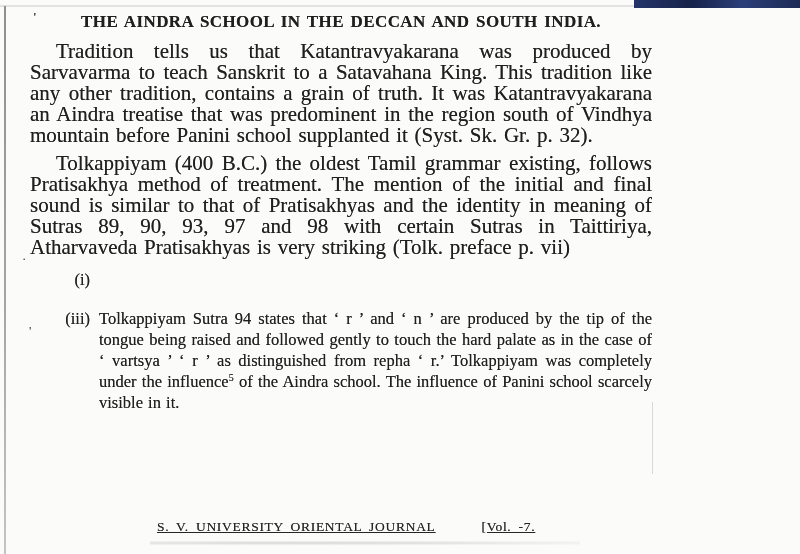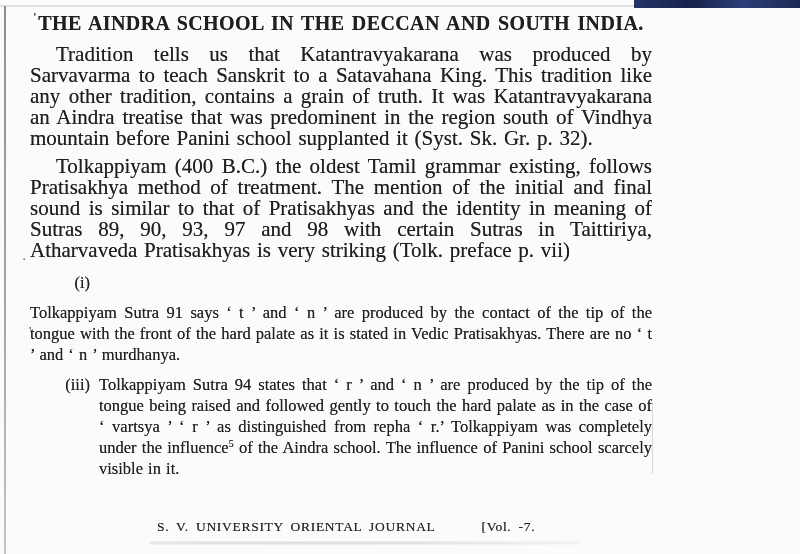--- a/index.html
+++ b/index.html
@@ -41,21 +41,21 @@
   .mark-i     { left: 22px; top: 252px; }
   .mark-ii    { left: 29px; top: 324px; }
 
   
   .content {
     position: absolute; left: 30px; top: 10px; width: 622px;
     text-shadow: 0 0 0.6px rgba(25,25,25,0.65);
   }
   .title {
     margin: 2px 0 9px 0;
-    font-size: 20px; font-weight: 700;
+    font-size: 17px; font-weight: 700;
     letter-spacing: 0.4px; word-spacing: 2px;
     text-align: center;
     white-space: nowrap;
   }
   .para {
     margin: 0 0 7px 0;
     font-size: 21px; line-height: 21px;
     text-align: justify; text-indent: 26px;
     word-spacing: 1.5px;
   }
@@ -72,20 +72,21 @@
   }
   .fn { font-size: 10px; line-height: 0; vertical-align: super; }
 
   .footer {
     position: absolute; left: 157px; top: 519px;
     display: flex; gap: 46px;
     font-size: 13.5px; letter-spacing: 0.7px; word-spacing: 3px;
     color: #262626;
     text-shadow: 0 0 0.5px rgba(25,25,25,0.6);
     white-space: nowrap;
+    text-decoration: underline;
   }
 </style>
 </head>
 <body>
 
 <div class="screen">
 
   <div class="top-edge"></div>
   <div class="navy-bar"></div>
   <div class="left-rule"></div>
@@ -102,21 +103,20 @@
     <p class="para">Tradition tells us that Katantravyakarana was produced by Sarvavarma to teach Sanskrit to a Satavahana King.  This tradition like any other tradition, contains a grain of truth.  It was Katantravyakarana an Aindra treatise that was predominent in the region south of Vindhya mountain before Panini school supplanted it (Syst. Sk. Gr. p. 32).</p>
     <p class="para">Tolkappiyam (400 B.C.) the oldest Tamil grammar existing, follows Pratisakhya method of treatment.  The mention of the initial and final sound is similar to that of Pratisakhyas and the identity in meaning of Sutras 89, 90, 93, 97 and 98 with certain Sutras in Taittiriya,  Atharvaveda Pratisakhyas is very striking (Tolk. preface p. vii)</p>
 
     <div class="list">
 
       <div class="list-item">
         <span class="li-label">(i)</span>
       </div>
 
       <div class="list-item">
-        <span class="li-text">Tolkappiyam Sutra 91 says ‘ t ’ and ‘ n ’ are produced by the contact of the tip of the tongue with the front of the hard palate as it is stated in Vedic Pratisakhyas.  There are no ‘ t ’ and ‘ n ’ murdhanya.</span>
       </div>
 
       <div class="list-item">
         <span class="li-label">(iii)</span>
         <span class="li-text"><span>Tolkappiyam Sutra 94 states that ‘ r ’ and ‘ n ’ are produced by the tip of the tongue being raised and followed gently to touch the hard palate as in the case of ‘ vartsya ’ ‘ r ’ as distinguished from repha ‘ r.’  Tolkappiyam was completely under the influence</span><sup class="fn">5</sup><span> of the Aindra school.  The influence of Panini school scarcely visible in it.</span></span>
       </div>
 
     </div>
   </div>
 

